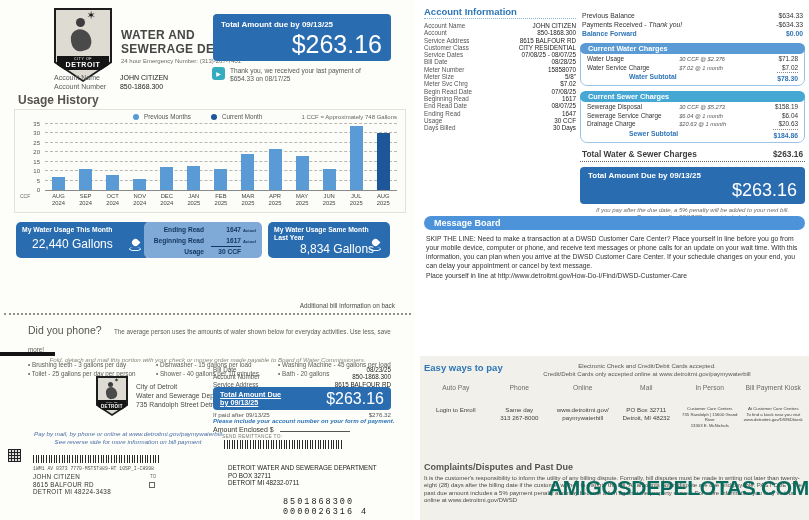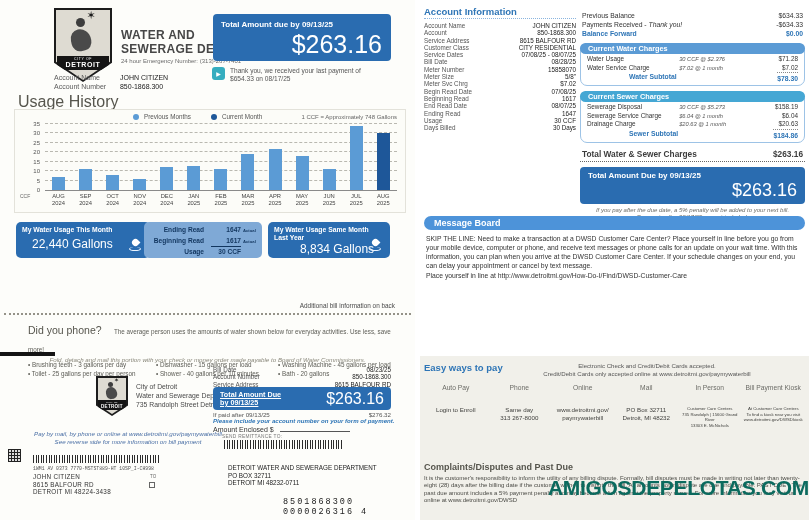--- a/index.html
+++ b/index.html
@@ -35,21 +35,21 @@
   .tb-label{font-size:8px;font-weight:bold;padding:6px 0 0 8px;}
   .tb-amount{font-size:25px;text-align:right;padding-right:9px;margin-top:1px;}
   .acct{position:absolute;left:54px;top:73px;font-size:7px;line-height:9px;}
   .acct .al{display:inline-block;width:64px;color:#5b5b5b;}
   .acct .av{color:#222;}
   .thanks{position:absolute;left:212px;top:67px;display:flex;gap:5px;}
   .play{width:13px;height:13px;border-radius:3px;background:var(--teal,#35adbf);color:#fff;font-size:6px;display:flex;align-items:center;justify-content:center;flex:0 0 13px;}
   .thanks-text{font-size:6.6px;color:#555;line-height:8px;}
 
   
-  .usage-title{position:absolute;left:18px;top:93px;margin:0;font-size:16px;color:#56554d;font-weight:normal;}
+  .usage-title{position:absolute;left:18px;top:93px;margin:0;font-size:12px;color:#56554d;font-weight:bold;}
   .chart-box{position:absolute;left:14px;top:109px;width:392px;height:104px;background:#fcfcf8;border:1px solid #e3e2da;}
   .legend{position:absolute;left:0;right:0;top:3px;display:flex;align-items:center;gap:5px;padding-left:118px;font-size:6.3px;color:#555;}
   .legend .gap{width:10px;}
   .dot{width:6px;height:6px;border-radius:50%;display:inline-block;}
   .ccf-note{margin-left:auto;padding-right:8px;font-size:6px;color:#666;}
   .plot{position:relative;height:66px;margin:15px 8px 0 30px;border-bottom:1px solid #8a8a8a;}
   .gridline{position:absolute;left:0;right:0;border-top:1px dashed #b9b8b0;height:0;}
   .ytick{position:absolute;left:-25px;width:20px;text-align:right;font-size:6px;color:#555;}
   .bars{position:absolute;left:0;right:0;top:0;bottom:0;display:flex;justify-content:space-around;align-items:flex-end;}
   .slot{width:24px;display:flex;justify-content:center;align-items:flex-end;height:100%;}

